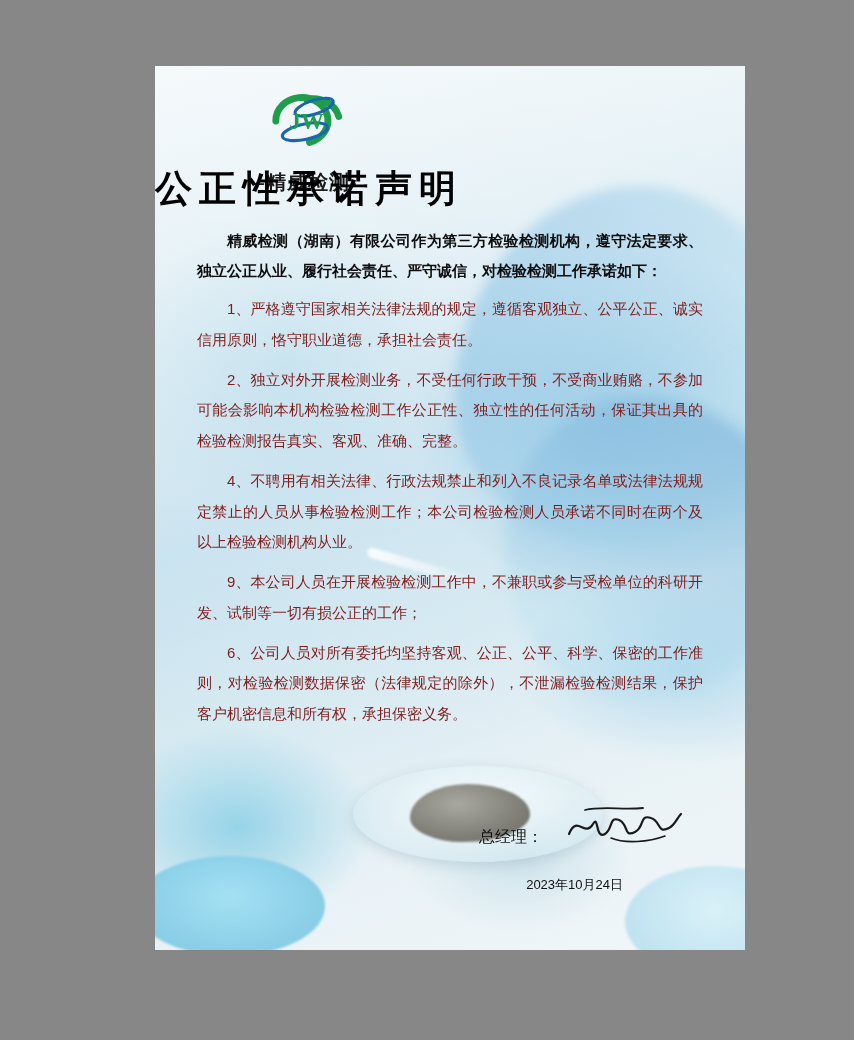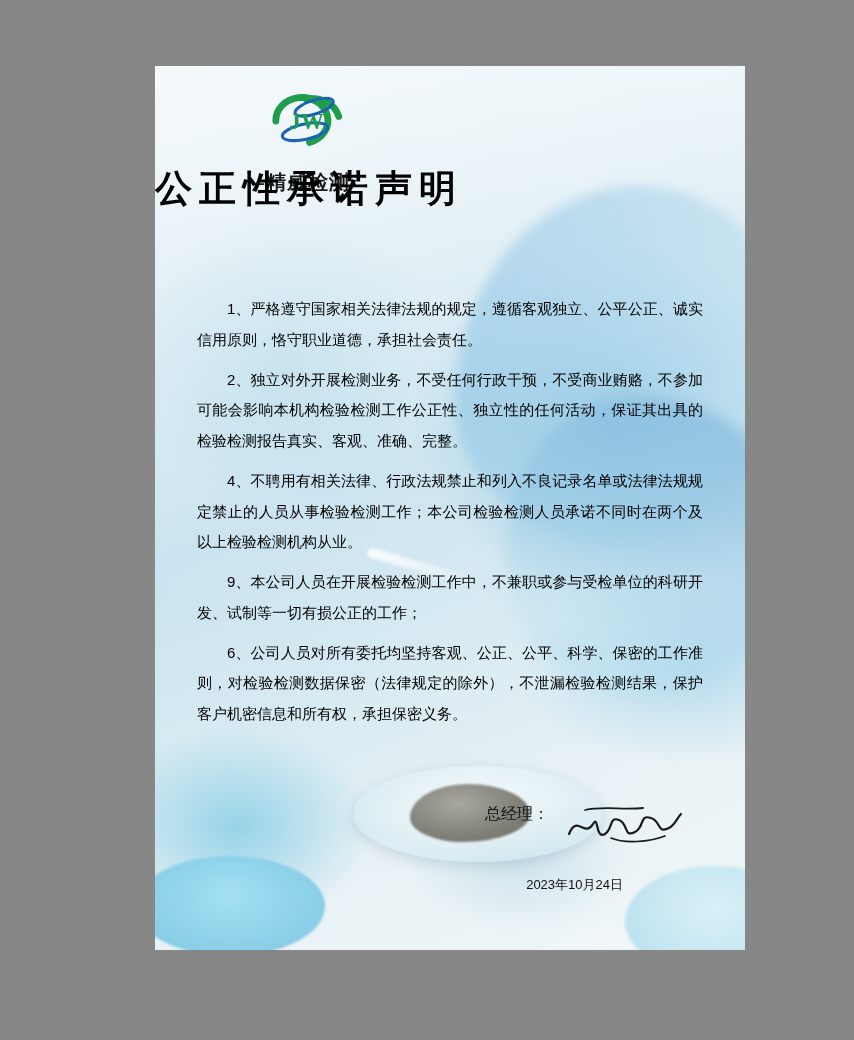--- a/index.html
+++ b/index.html
@@ -153,35 +153,35 @@
     text-indent: 2em;
     color: #0d0d0d;
   }
 
   .body-list {
     position: absolute;
     left: 42px; right: 42px;
     top: 228px;
     font-size: 15px;
     line-height: 2.05;
-    color: #000000;
+    color: #7f1d1d;
   }
   .body-list p {
     margin: 0 0 9px 0;
     text-align: justify;
     text-indent: 2em;
   }
 
   .sign-row {
     position: absolute;
     right: 60px;
     top: 738px;
     display: flex;
-    align-items: flex-start;
-    gap: 16px;
+    align-items: flex-end;
+    gap: 22px;
   }
   .sign-label {
     font-size: 16px;
     color: #111;
   }
   .sign-mark {
     width: 120px;
     height: 44px;
     position: relative;
   }
@@ -219,20 +219,21 @@
           <ellipse cx="68" cy="22" rx="26" ry="9" fill="none" stroke="#1a63b5" stroke-width="4" transform="rotate(-18 68 22)"></ellipse>
           <ellipse cx="56" cy="54" rx="30" ry="10" fill="none" stroke="#1a63b5" stroke-width="4" transform="rotate(-12 56 54)"></ellipse>
           <text x="58" y="50" font-family="Liberation Serif, serif" font-size="30" font-weight="bold" fill="#1f9d4b" text-anchor="middle">JW</text>
         </svg>
       </div>
       <div class="logo-name">-精威检测-</div>
     </div>
 
     <div class="doc-title">公正性承诺声明</div>
 
+    <div class="lead">精威检测（湖南）有限公司作为第三方检验检测机构，遵守法定要求、独立公正从业、履行社会责任、严守诚信，对检验检测工作承诺如下：</div>
 
     <div class="body-list">
       <p>1、严格遵守国家相关法律法规的规定，遵循客观独立、公平公正、诚实信用原则，恪守职业道德，承担社会责任。</p>
       <p>2、独立对外开展检测业务，不受任何行政干预，不受商业贿赂，不参加可能会影响本机构检验检测工作公正性、独立性的任何活动，保证其出具的检验检测报告真实、客观、准确、完整。</p>
       <p>4、不聘用有相关法律、行政法规禁止和列入不良记录名单或法律法规规定禁止的人员从事检验检测工作；本公司检验检测人员承诺不同时在两个及以上检验检测机构从业。</p>
       <p>9、本公司人员在开展检验检测工作中，不兼职或参与受检单位的科研开发、试制等一切有损公正的工作；</p>
       <p>6、公司人员对所有委托均坚持客观、公正、公平、科学、保密的工作准则，对检验检测数据保密（法律规定的除外），不泄漏检验检测结果，保护客户机密信息和所有权，承担保密义务。</p>
     </div>
 
     <div class="sign-row">

